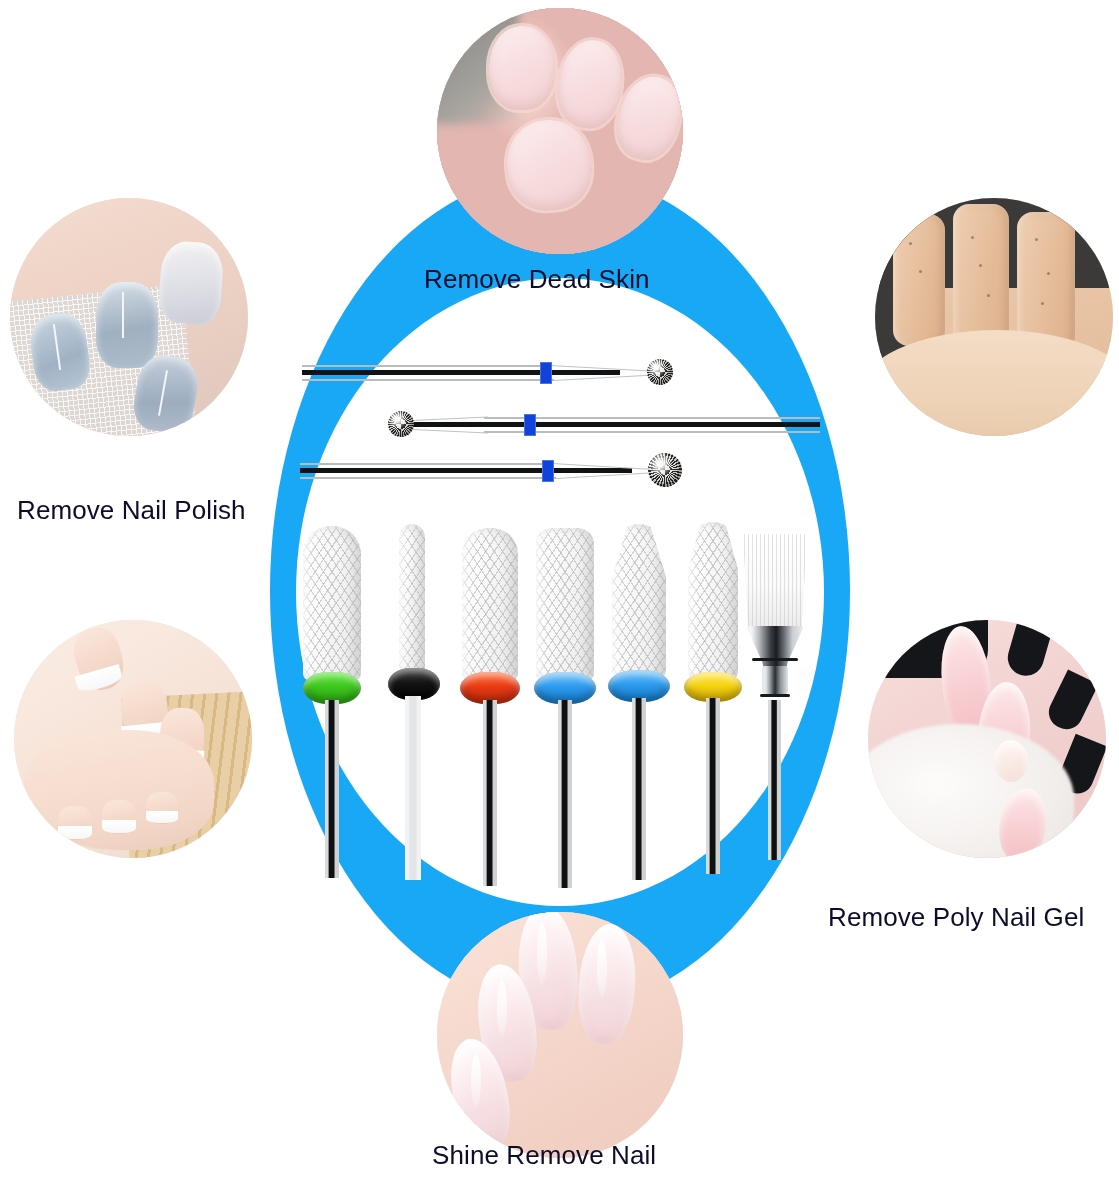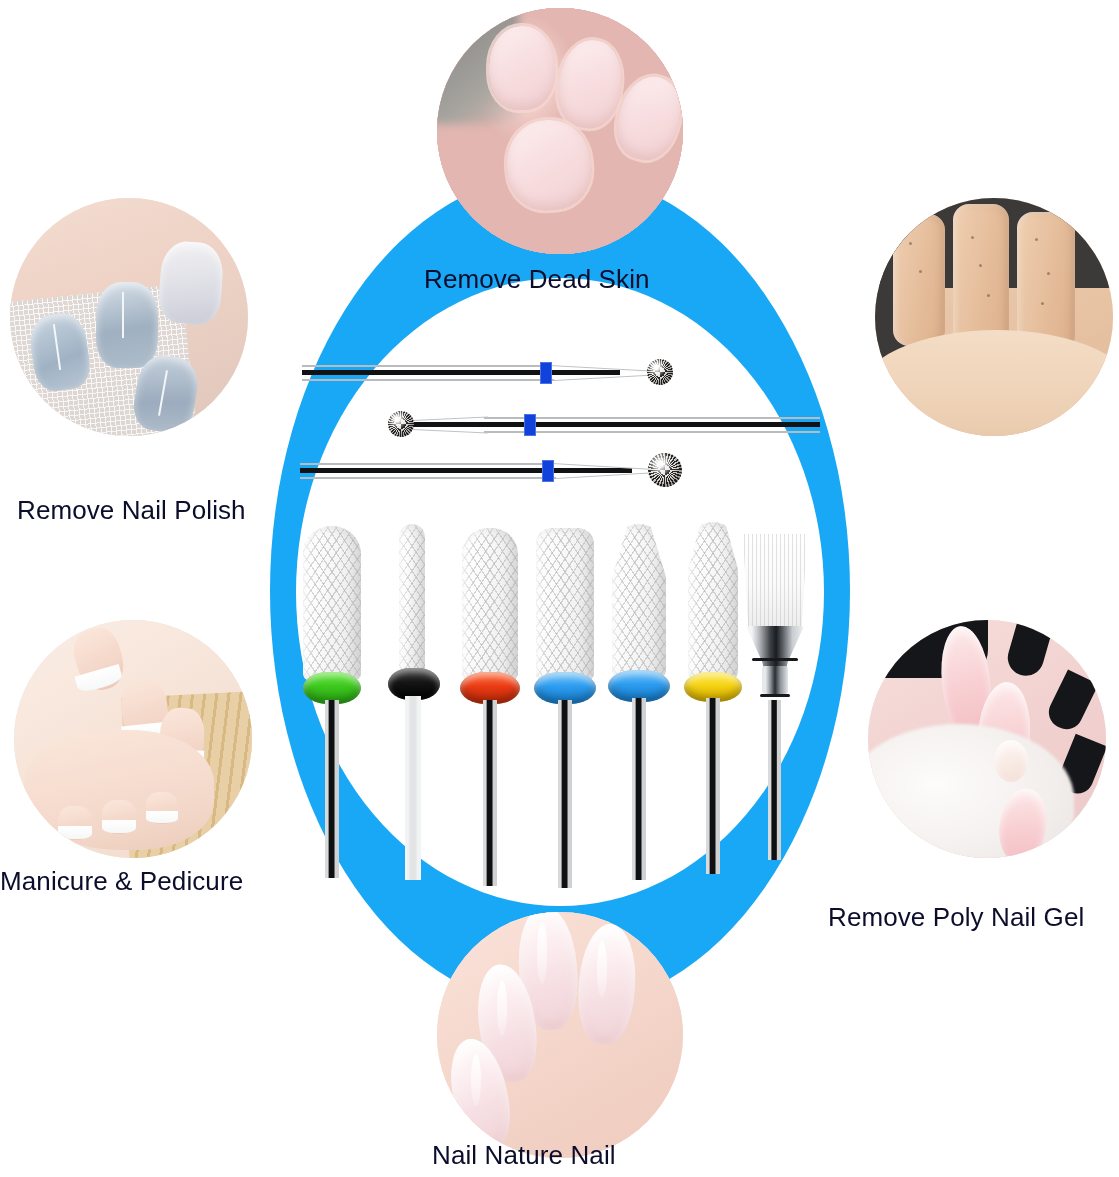--- a/index.html
+++ b/index.html
@@ -382,19 +382,18 @@
       <div class="sn" style="left:16px; top:126px; width:54px; height:112px; transform:rotate(-12deg);"></div>
       <div class="gloss" style="left:34px; top:142px; height:52px;"></div>
     </div>
   </div>
 
   <div class="lbl" style="left:424px; top:264px;">Remove Dead Skin</div>
 
   <div class="lbl" style="left:17px; top:462px;margin-top:33px;">Remove Nail Polish</div>
 
 
-  <div class="lbl" style="left:0px; top:866px;">Manicure &amp; Pedicure</div>
 
   <div class="lbl" style="left:828px; top:902px;">Remove Poly Nail Gel</div>
 
-  <div class="lbl" style="left:432px; top:1140px;">Nail Nature Nail</div>
+  <div class="lbl" style="left:432px; top:1140px;">Shine Remove Nail</div>
 
 </div>
 
 </body></html>

